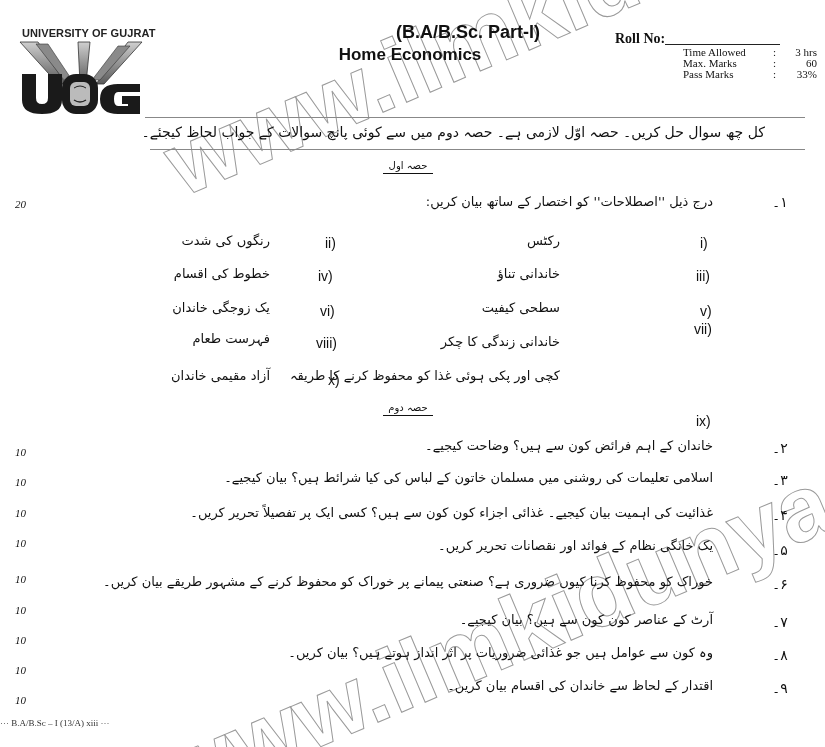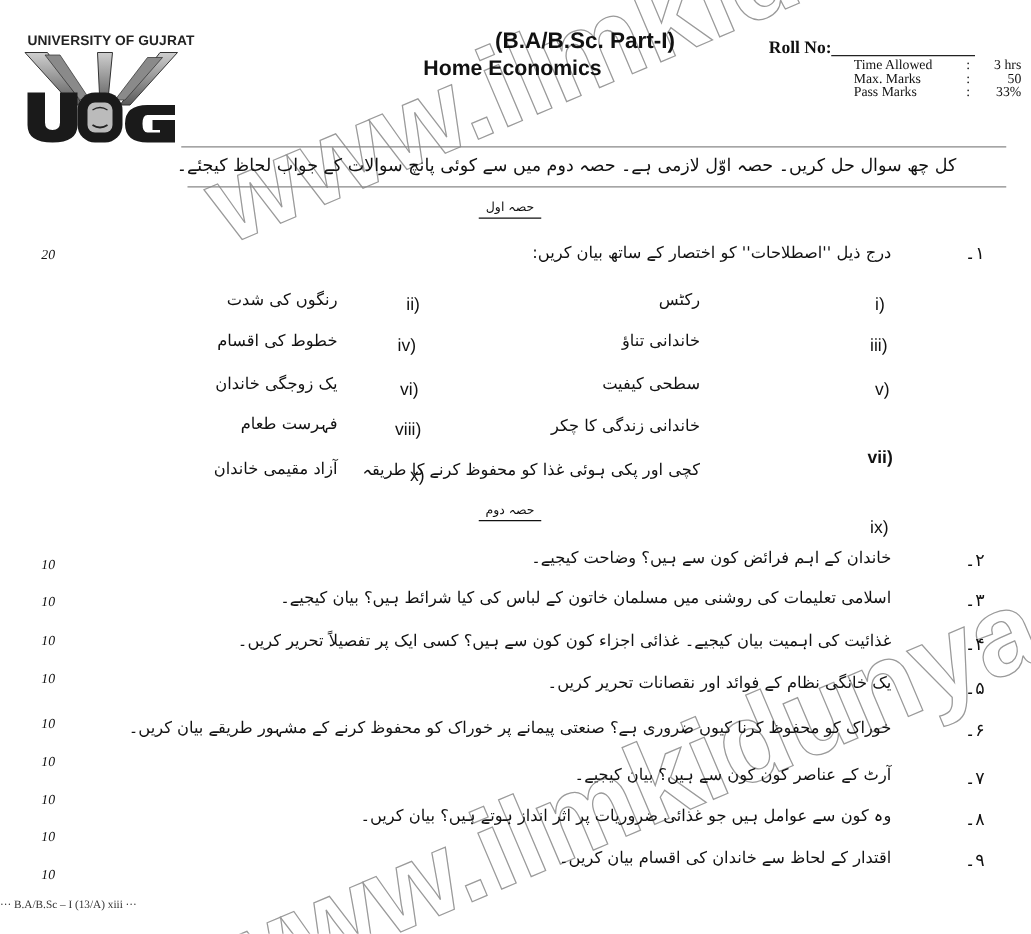--- a/index.html
+++ b/index.html
@@ -22,21 +22,21 @@
   .info-label { width: 90px; }
   .info-colon { width: 14px; }
   .info-value { width: 30px; text-align: right; }
 
   .rule { height: 0; border-top: 1px solid #888; }
 
   
   .ur { font-family: "DejaVu Sans", sans-serif; direction: rtl; font-size: 13px; white-space: nowrap; }
   .instructions { right: 60px; top: 124px; font-size: 14px; }
   .section-head { font-family: "DejaVu Sans", sans-serif; font-size: 10px; direction: rtl; text-align: center; border-bottom: 1.5px solid #111; padding-bottom: 2px; }
-  .marks { font-family: "Liberation Serif", serif; font-style: italic; font-size: 11px; left: 33px; }
+  .marks { font-family: "Liberation Serif", serif; font-style: italic; font-size: 11px; left: 15px; }
   .qnum { font-family: "DejaVu Sans", sans-serif; font-size: 14px; direction: rtl; }
   .roman { font-family: "Liberation Sans", sans-serif; font-size: 14px; }
 
   .footer { left: 0; width: 655px; top: 718px; text-align: left; font-family: "Liberation Serif", serif; font-size: 9px; color: #333; }
 
   
   .wm { pointer-events: none; font-family: "Liberation Sans", sans-serif; font-weight: bold; color: transparent; -webkit-text-stroke: 1px #9a9a9a; white-space: nowrap; }
   .wm1 { left: 150px; top: 120px; font-size: 92px; transform: rotate(-23deg); transform-origin: left top; }
   .wm2 { left: 145px; top: 730px; font-size: 92px; transform: rotate(-23deg); transform-origin: left top; }
 </style>
@@ -76,21 +76,21 @@
 <div class="abs roll-line"></div>
 <div class="abs info">
   <div class="info-row">
     <span class="info-label">Time Allowed</span>
     <span class="info-colon">:</span>
     <span class="info-value">3 hrs</span>
   </div>
   <div class="info-row">
     <span class="info-label">Max. Marks</span>
     <span class="info-colon">:</span>
-    <span class="info-value">50</span>
+    <span class="info-value">60</span>
   </div>
   <div class="info-row">
     <span class="info-label">Pass Marks</span>
     <span class="info-colon">:</span>
     <span class="info-value">33%</span>
   </div>
 </div>
 
 <div class="abs rule" style="left:145px; top:117px; width:660px;"></div>
 <div class="abs ur instructions">کل چھ سوال حل کریں۔ حصہ اوّل لازمی ہے۔ حصہ دوم میں سے کوئی پانچ سوالات کے جواب لحاظ کیجئے۔</div>
@@ -110,21 +110,21 @@
 <div class="abs roman" style="left:696px; top:268px;">iii)</div>
 <div class="abs ur" style="right:265px; top:266px;">خاندانی تناؤ</div>
 <div class="abs roman" style="left:318px; top:268px;">iv)</div>
 <div class="abs ur" style="right:555px; top:266px;">خطوط کی اقسام</div>
 
 <div class="abs roman" style="left:700px; top:303px;">v)</div>
 <div class="abs ur" style="right:265px; top:300px;">سطحی کیفیت</div>
 <div class="abs roman" style="left:320px; top:303px;">vi)</div>
 <div class="abs ur" style="right:555px; top:300px;">یک زوجگی خاندان</div>
 
-<div class="abs roman" style="left:694px; top:357px;font-weight:bold;">vii)</div>
+<div class="abs roman" style="left:694px; top:321px;">vii)</div>
 <div class="abs ur" style="right:265px; top:334px;">خاندانی زندگی کا چکر</div>
 <div class="abs roman" style="left:316px; top:335px;">viii)</div>
 <div class="abs ur" style="right:555px; top:331px;">فہرست طعام</div>
 
 <div class="abs roman" style="left:696px; top:370px;margin-top:43px;">ix)</div>
 <div class="abs ur" style="right:265px; top:368px;">کچی اور پکی ہوئی غذا کو محفوظ کرنے کا طریقہ</div>
 <div class="abs roman" style="left:328px; top:372px;">x)</div>
 <div class="abs ur" style="right:555px; top:368px;">آزاد مقیمی خاندان</div>
 
 <div class="abs section-head" style="left:383px; top:402px; width:50px;">حصہ دوم</div>

